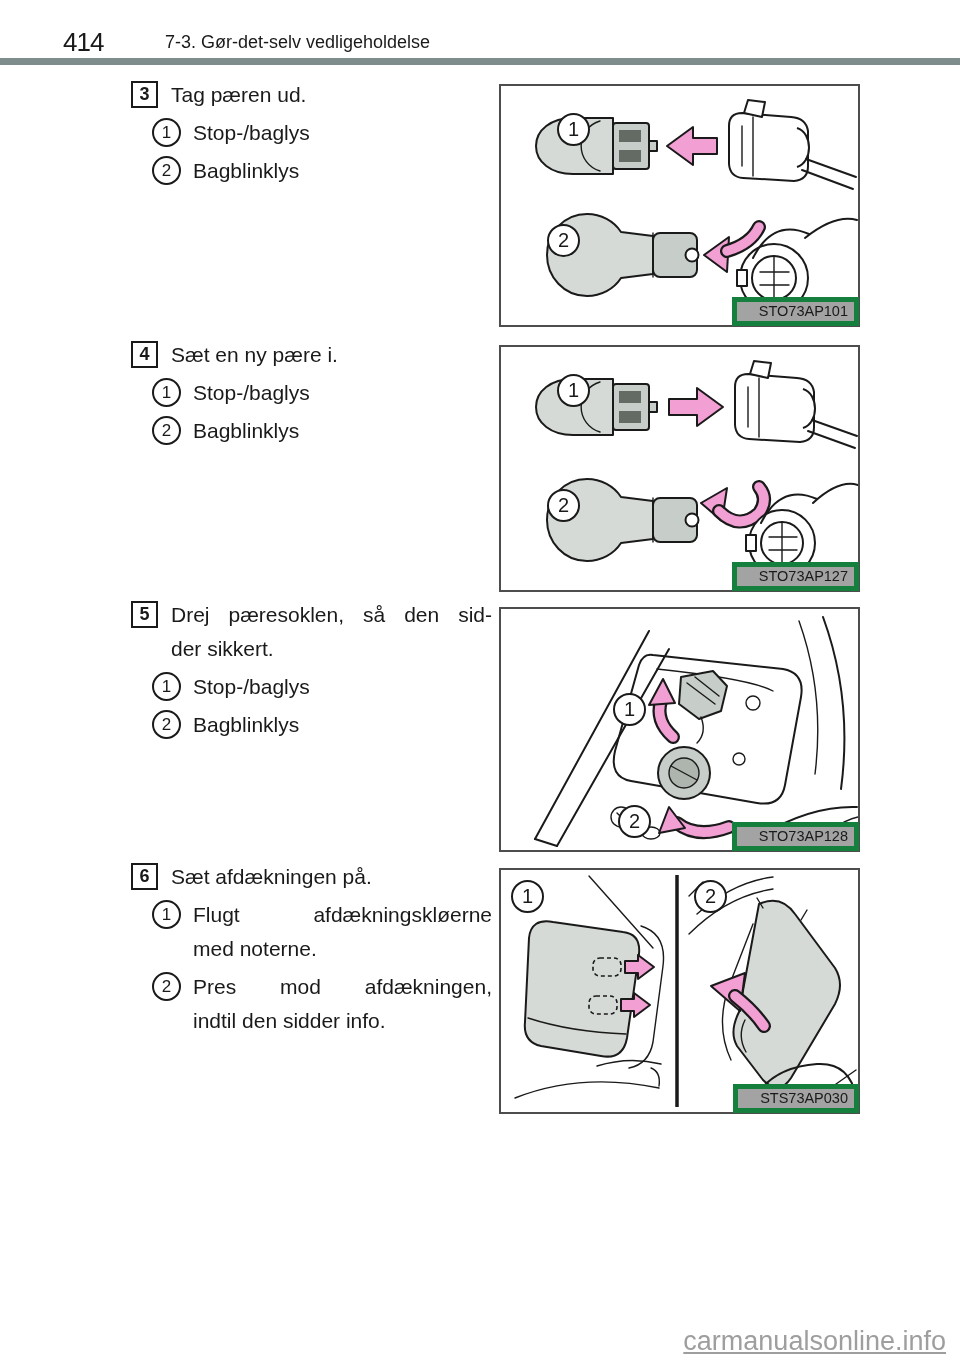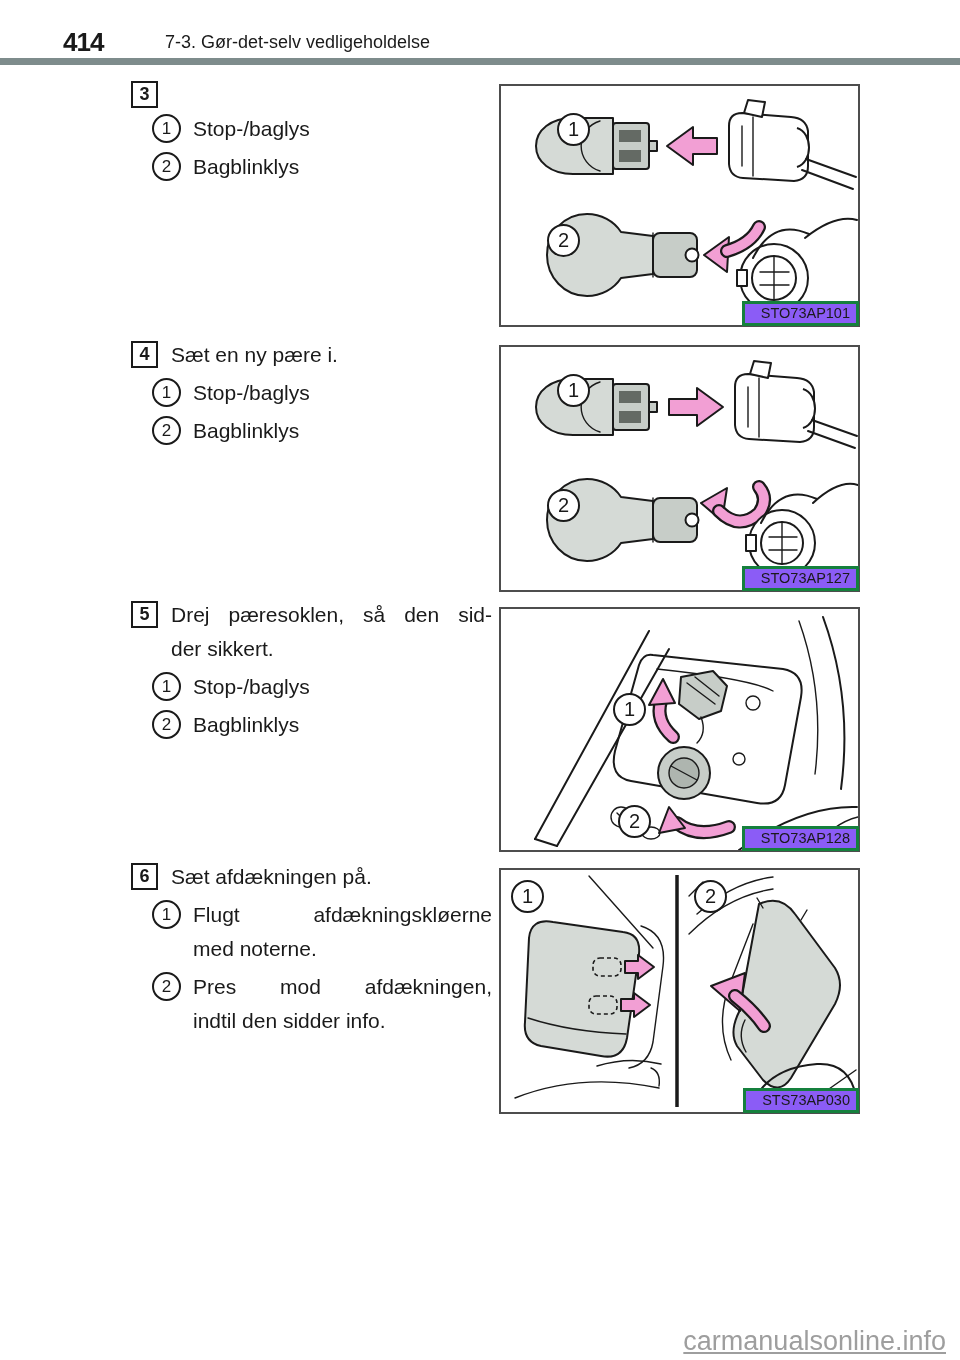--- a/index.html
+++ b/index.html
@@ -2,21 +2,21 @@
 <html><head>
 <meta charset="utf-8">
 <style>
   * { margin:0; padding:0; box-sizing:border-box; }
   html,body { background:#fff; }
   .page {
     position:relative; width:960px; height:1360px; background:#ffffff;
     font-family:"Liberation Sans","DejaVu Sans",sans-serif; color:#1a1a1a; overflow:hidden;
   }
   
-  .hdr-pagenum { position:absolute; left:63px; top:27px; font-size:26px; font-weight:bold; letter-spacing:-1px; }
+  .hdr-pagenum { position:absolute; left:63px; top:27px; font-size:26px; font-weight:normal; letter-spacing:-1px; }
   .hdr-title   { position:absolute; left:165px; top:32px; font-size:18px; }
   .hdr-rule    { position:absolute; left:0; top:58px; width:960px; height:7px; background:#7e8c8c; }
   
   .step { position:absolute; left:130px; width:362px; }
   .step-heading { display:flex; align-items:flex-start; }
   .step-num-box {
     flex:0 0 auto; width:27px; height:27px; border:2px solid #1a1a1a; margin:3px 13px 0 1px;
     display:flex; align-items:center; justify-content:center;
     font-size:18px; font-weight:bold;
   }
@@ -26,22 +26,22 @@
   .marker-circle {
     flex:0 0 auto; width:29px; height:29px; border:2px solid #1a1a1a; border-radius:50%;
     margin:2px 12px 0 0; display:flex; align-items:center; justify-content:center;
     font-size:17px;
   }
   .sub-lines { flex:1 1 auto; font-size:21px; line-height:34px; }
   
   .fig { position:absolute; left:499px; width:361px; border:2px solid #4d4d4d; background:#fff; }
   .fig svg { display:block; width:100%; height:100%; }
   .fig-label {
-    position:absolute; right:-1px; bottom:-1px; border:3px solid #15803d; background:#8b5cf6;
-    font-size:14.5px; padding:1px 6px 2px 16px; letter-spacing:0px;
+    position:absolute; right:-1px; bottom:-1px; border:5px solid #15803d; background:#a3a3a3;
+    font-size:14.5px; padding:1px 6px 2px 22px; letter-spacing:0px;
   }
   .fig-callout {
     position:absolute; width:33px; height:33px; border:2.5px solid #1a1a1a; border-radius:50%;
     background:#fff; display:flex; align-items:center; justify-content:center; font-size:20px;
   }
   
   .watermark { position:absolute; right:14px; top:1326px; font-size:27px; color:#9e9e9e;text-decoration:underline; }
   
   .oln { fill:none; stroke:#1a1a1a; stroke-width:2; stroke-linecap:round; stroke-linejoin:round; }
   .thin { fill:none; stroke:#1a1a1a; stroke-width:1.4; stroke-linecap:round; stroke-linejoin:round; }
@@ -58,20 +58,23 @@
 
 <div class="page">
 
   <div class="hdr-pagenum">414</div>
   <div class="hdr-title">7-3. Gør-det-selv vedligeholdelse</div>
   <div class="hdr-rule"></div>
 
   <div class="step" style="top:78px;">
     <div class="step-heading">
       <span class="step-num-box">3</span>
+      <div class="heading-lines">
+        <div>Tag pæren ud.</div>
+      </div>
     </div>
     <div class="sub-item">
       <span class="marker-circle">1</span>
       <div class="sub-lines">
           <div>Stop-/baglys</div>
         </div>
     </div>
     <div class="sub-item">
       <span class="marker-circle">2</span>
       <div class="sub-lines">

